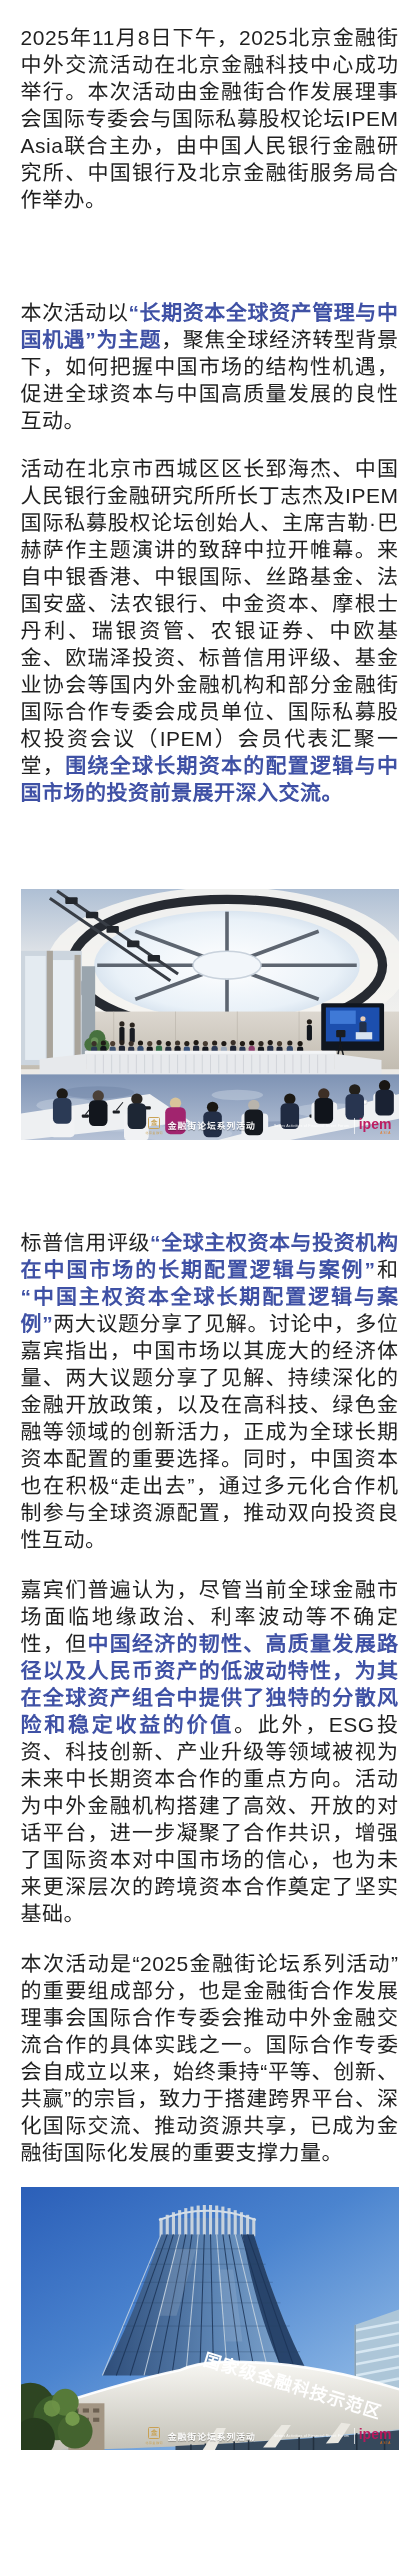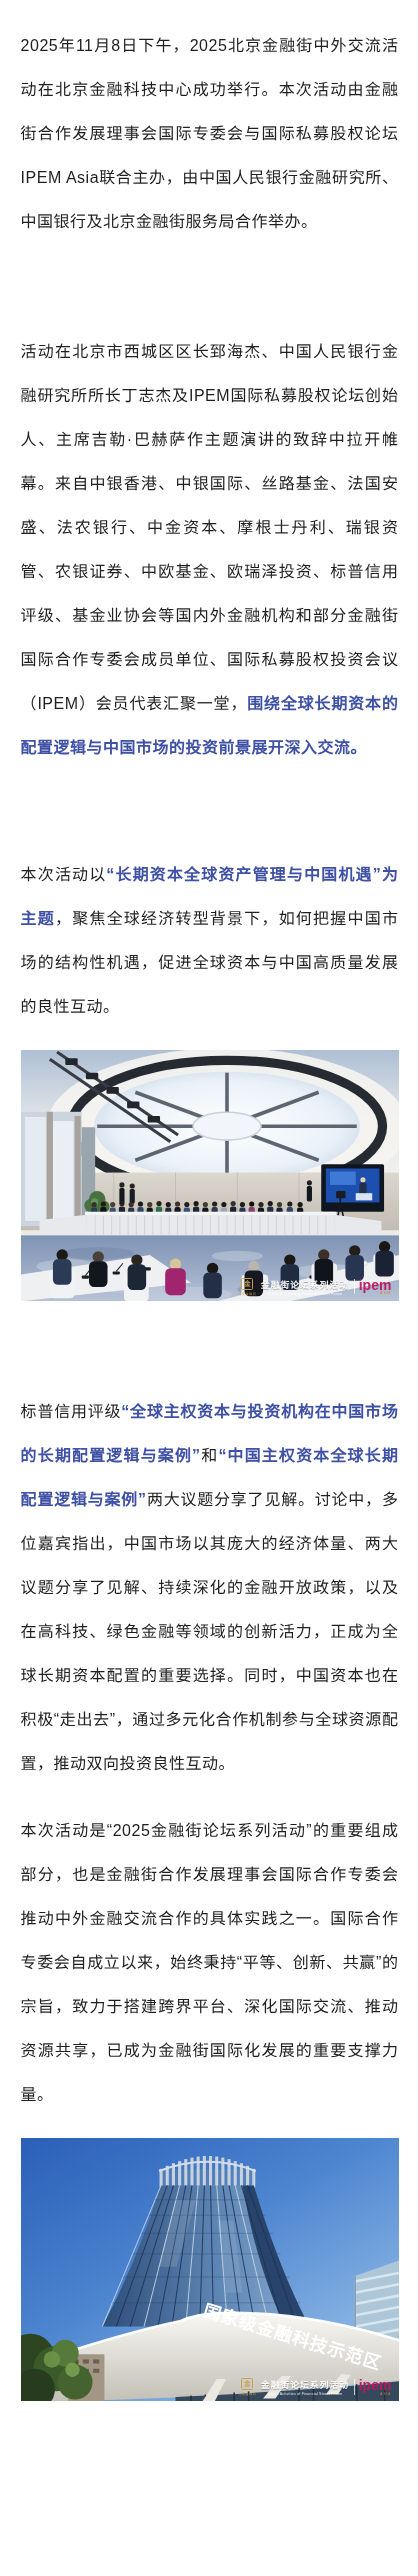--- a/index.html
+++ b/index.html
@@ -3,21 +3,21 @@
 <meta charset="utf-8">
 <style>
   html,body{margin:0;padding:0;}
   body{
     width:418px;height:2588px;overflow:hidden;background:#ffffff;
     font-family:"Liberation Sans","DejaVu Sans",sans-serif;
   }
   .article{padding:24px 19.6px 0 20.6px;}
   .para{
     margin:0 0 20.6px;
-    font-size:16px;line-height:44px;letter-spacing:0.5px;
+    font-size:21px;line-height:27px;letter-spacing:0.5px;
     color:#1f1f1f;text-align:justify;
   }
   .para .accent{color:#3f51a5;font-weight:700;}
   .mb-xl{margin-bottom:86px;}
   .mb-lg{margin-bottom:83px;}
   .mb-md{margin-bottom:23px;}
   .mb-p6{}
   figure.photo{margin:0;position:relative;width:378px;}
   figure.photo-1{margin-bottom:89px;}
   figure.photo svg{display:block;width:378px;height:auto;}
@@ -26,42 +26,42 @@
     position:absolute;right:7.2px;bottom:5.2px;
     display:flex;align-items:center;gap:4.6px;opacity:.96;
   }
   .wm-logo-wrap{display:flex;flex-direction:column;align-items:center;gap:0.5px;}
   .wm-logo{
     width:10.3px;height:10.3px;border:1px solid #c9a050;border-radius:1.5px;
     display:flex;align-items:center;justify-content:center;
     color:#c9a050;font-size:6.7px;font-weight:700;line-height:1;
   }
   .wm-logo-caption{font-size:3.1px;color:#c9a050;letter-spacing:0.5px;white-space:nowrap;}
-  .wm-text{display:flex;flex-direction:column;align-items:center;gap:1px;}
+  .wm-text{display:flex;flex-direction:row;align-items:center;gap:18px;}
   .wm-cn{
     font-family:"Liberation Serif","DejaVu Serif",serif;
     color:#ffffff;font-size:8.8px;font-weight:700;letter-spacing:1px;white-space:nowrap;
     text-shadow:0 0.5px 1px rgba(0,0,0,.35);
   }
   .wm-en{color:#ffffff;font-size:3.6px;letter-spacing:0.2px;opacity:.92;white-space:nowrap;}
   .wm-divider{width:0.5px;height:15.5px;background:rgba(255,255,255,.75);}
   .wm-brand-wrap{display:flex;flex-direction:column;align-items:flex-end;line-height:1;}
   .wm-brand{color:#be185d;font-size:14px;font-weight:800;letter-spacing:0;}
   .wm-brand-sub{color:#ec7211;font-size:3.1px;letter-spacing:1px;margin-top:0.5px;}
 </style>
 </head>
 <body>
 
 <div class="article">
 
   <p class="para mb-xl"><span>2025年11月8日下午，2025北京金融街中外交流活动在北京金融科技中心成功举行。本次活动由金融街合作发展理事会国际专委会与国际私募股权论坛IPEM Asia联合主办，由中国人民银行金融研究所、中国银行及北京金融街服务局合作举办。</span></p>
 
+  <p class="para"><span>本次活动以</span><span class="accent">“长期资本全球资产管理与中国机遇”为主题</span><span>，聚焦全球经济转型背景下，如何把握中国市场的结构性机遇，促进全球资本与中国高质量发展的良性互动。</span></p>
+
   <p class="para mb-lg"><span>活动在北京市西城区区长郅海杰、中国人民银行金融研究所所长丁志杰及IPEM国际私募股权论坛创始人、主席吉勒·巴赫萨作主题演讲的致辞中拉开帷幕。来自中银香港、中银国际、丝路基金、法国安盛、法农银行、中金资本、摩根士丹利、瑞银资管、农银证券、中欧基金、欧瑞泽投资、标普信用评级、基金业协会等国内外金融机构和部分金融街国际合作专委会成员单位、国际私募股权投资会议（IPEM）会员代表汇聚一堂，</span><span class="accent">围绕全球长期资本的配置逻辑与中国市场的投资前景展开深入交流。</span></p>
-
-  <p class="para"><span>本次活动以</span><span class="accent">“长期资本全球资产管理与中国机遇”为主题</span><span>，聚焦全球经济转型背景下，如何把握中国市场的结构性机遇，促进全球资本与中国高质量发展的良性互动。</span></p>
 
   <figure class="photo photo-1">
     <svg viewBox="0 0 734 488" xmlns="http://www.w3.org/2000/svg" aria-hidden="true">
       <defs>
         <linearGradient id="ceil" x1="0" y1="0" x2="0" y2="1">
           <stop offset="0" stop-color="#aebfd4"></stop>
             <stop offset=".55" stop-color="#e6e8ea"></stop>
             <stop offset="1" stop-color="#f3f2ef"></stop>
         </linearGradient>
         <radialGradient id="panel" cx=".5" cy=".5" r=".6">
@@ -306,20 +306,21 @@
       <div class="wm-divider"></div>
       <div class="wm-brand-wrap">
         <div class="wm-brand">ipem</div>
         <div class="wm-brand-sub">ASIA</div>
       </div>
     </div>
   </figure>
 
   <p class="para mb-md"><span>标普信用评级</span><span class="accent">“全球主权资本与投资机构在中国市场的长期配置逻辑与案例”</span><span>和</span><span class="accent">“中国主权资本全球长期配置逻辑与案例”</span><span>两大议题分享了见解。讨论中，多位嘉宾指出，中国市场以其庞大的经济体量、两大议题分享了见解、持续深化的金融开放政策，以及在高科技、绿色金融等领域的创新活力，正成为全球长期资本配置的重要选择。同时，中国资本也在积极“走出去”，通过多元化合作机制参与全球资源配置，推动双向投资良性互动。</span></p>
 
+  <p class="para mb-md"><span>嘉宾们普遍认为，尽管当前全球金融市场面临地缘政治、利率波动等不确定性，但</span><span class="accent">中国经济的韧性、高质量发展路径以及人民币资产的低波动特性，为其在全球资产组合中提供了独特的分散风险和稳定收益的价值</span><span>。此外，ESG投资、科技创新、产业升级等领域被视为未来中长期资本合作的重点方向。活动为中外金融机构搭建了高效、开放的对话平台，进一步凝聚了合作共识，增强了国际资本对中国市场的信心，也为未来更深层次的跨境资本合作奠定了坚实基础。</span></p>
 
   <p class="para mb-p6"><span>本次活动是“2025金融街论坛系列活动”的重要组成部分，也是金融街合作发展理事会国际合作专委会推动中外金融交流合作的具体实践之一。国际合作专委会自成立以来，始终秉持“平等、创新、共赢”的宗旨，致力于搭建跨界平台、深化国际交流、推动资源共享，已成为金融街国际化发展的重要支撑力量。</span></p>
 
   <figure class="photo photo-2">
     <svg viewBox="0 0 734 512" xmlns="http://www.w3.org/2000/svg" aria-hidden="true">
       <defs>
         <linearGradient id="sky" x1="0" y1="0" x2=".85" y2="1">
           <stop offset="0" stop-color="#2b5fb8"></stop>
             <stop offset=".45" stop-color="#4b84cf"></stop>
             <stop offset="1" stop-color="#9cc3ea"></stop>

